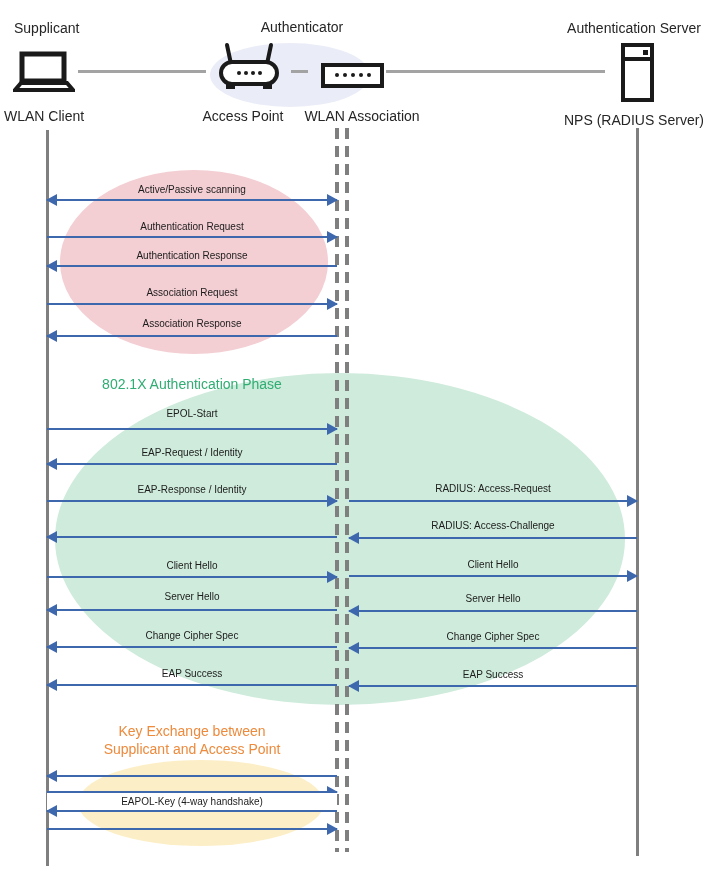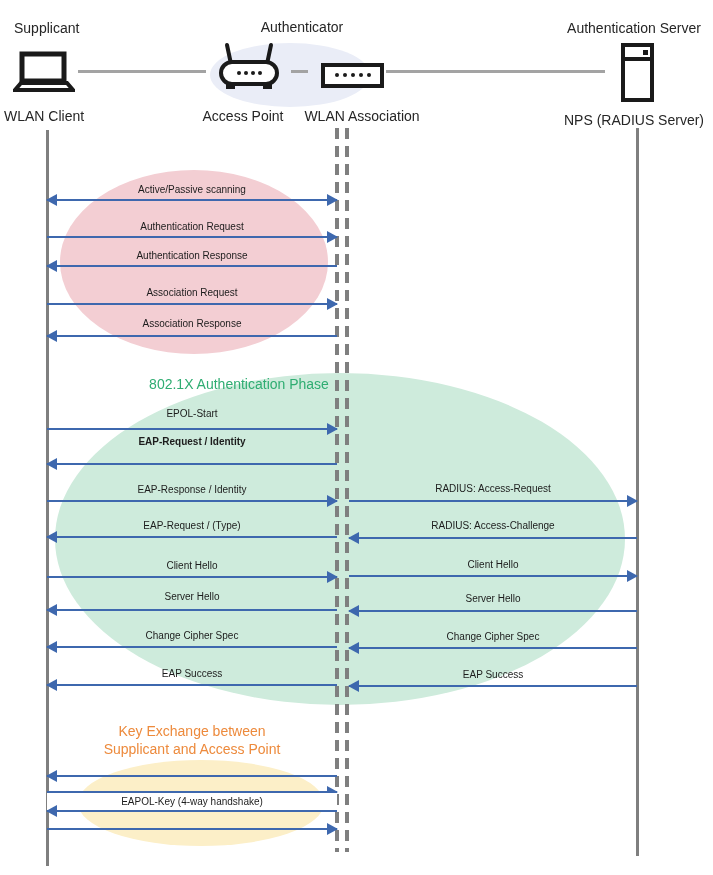--- a/index.html
+++ b/index.html
@@ -22,21 +22,21 @@
       border-top:6px solid transparent;border-bottom:6px solid transparent;
       border-right:11px solid #3E68AE;}
   .msg{position:absolute;left:47px;width:290px;text-align:center;
        font-size:10px;height:18px;line-height:18px;white-space:nowrap;color:#1c1c1c;}
   .msg.rseg{left:349px;width:288px;}
   .lbl{position:absolute;font-size:14px;line-height:18px;white-space:nowrap;color:#262626;}
   .lbl.center{text-align:center;}
   .ptitle{position:absolute;left:47px;width:290px;text-align:center;
           font-size:14px;line-height:18px;white-space:nowrap;}
   .p1{color:#BE2B31;}
-  .p2{color:#2FAD72;padding-left:47px;}
+  .p2{color:#2FAD72;}
   .p3{color:#ED8A3C;}
   .whitebg{background:#fff;}
   .icon{position:absolute;}
 </style>
 </head>
 <body>
 
 <div class="stage">
 
   <div class="ellipse" style="left:210px;top:43px;width:160px;height:64px;background:#EAEDF7;"></div>
@@ -121,35 +121,34 @@
       <span class="hl"></span>
     </div>
 
   <div class="ptitle p2" style="top:375px;">802.1X Authentication Phase</div>
 
   <div class="msg" style="top:405px;">EPOL-Start</div>
   <div class="arrow" style="left:47px;top:428px;width:290px;">
       <span class="hr"></span>
     </div>
 
-  <div class="msg" style="top:433px;font-weight:bold;">EAP-Request / Identity</div>
+  <div class="msg" style="top:444px;">EAP-Request / Identity</div>
   <div class="arrow" style="left:47px;top:463px;width:290px;">
       <span class="hl"></span>
     </div>
 
   <div class="msg" style="top:481px;">EAP-Response / Identity</div>
   <div class="arrow" style="left:47px;top:500px;width:290px;">
       <span class="hr"></span>
     </div>
   <div class="msg rseg" style="top:480px;">RADIUS: Access-Request</div>
   <div class="arrow" style="left:349px;top:500px;width:288px;">
       <span class="hr"></span>
     </div>
 
-  <div class="msg" style="top:517px;">EAP-Request / (Type)</div>
   <div class="arrow" style="left:47px;top:536px;width:290px;">
       <span class="hl"></span>
     </div>
   <div class="msg rseg" style="top:517px;">RADIUS: Access-Challenge</div>
   <div class="arrow" style="left:349px;top:537px;width:288px;">
       <span class="hl"></span>
     </div>
 
   <div class="msg" style="top:557px;">Client Hello</div>
   <div class="arrow" style="left:47px;top:576px;width:290px;">

